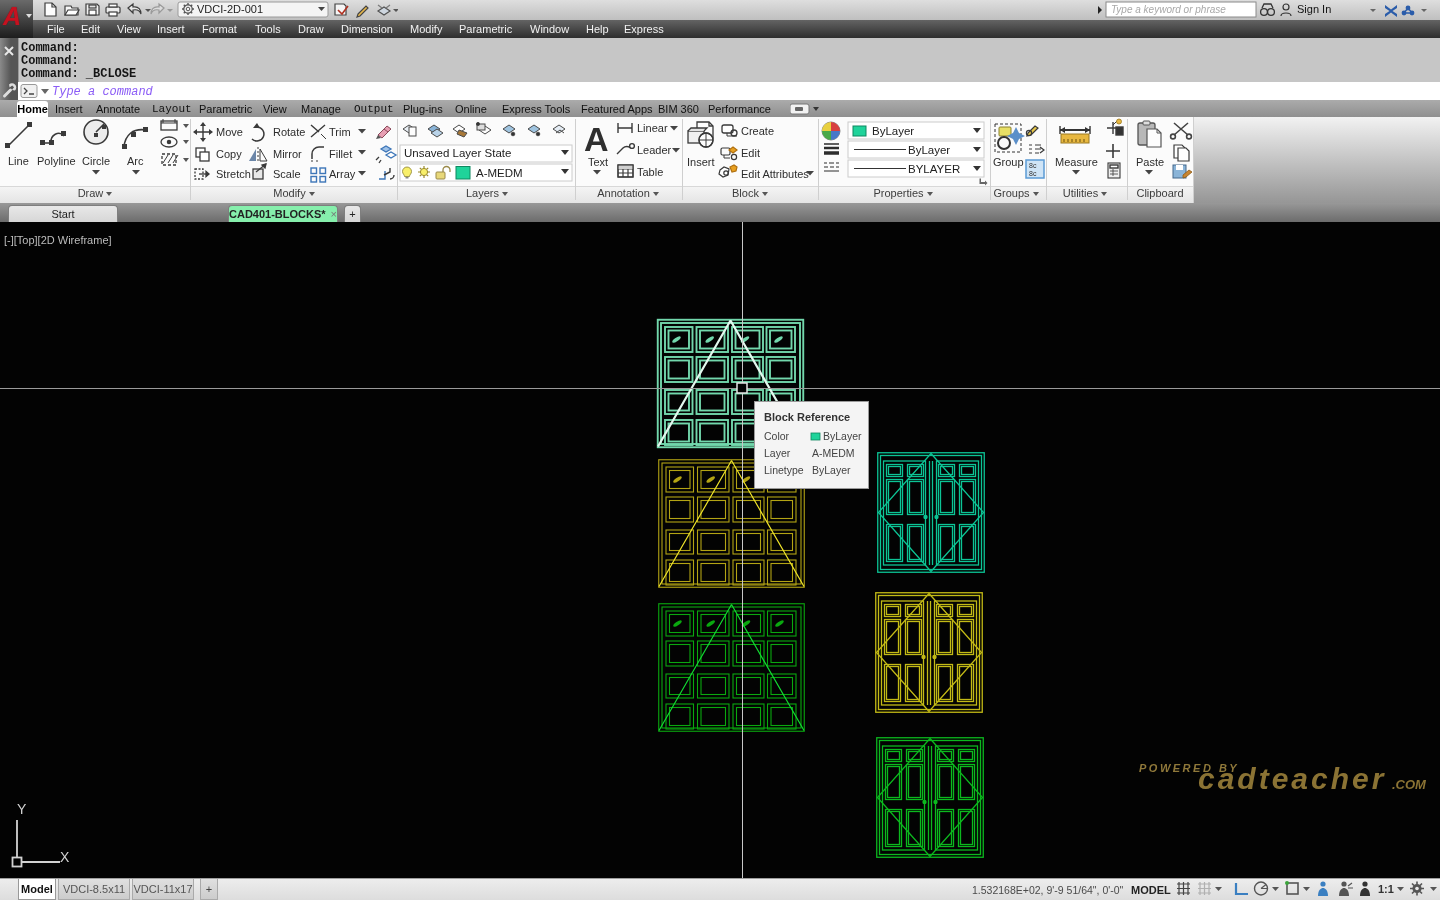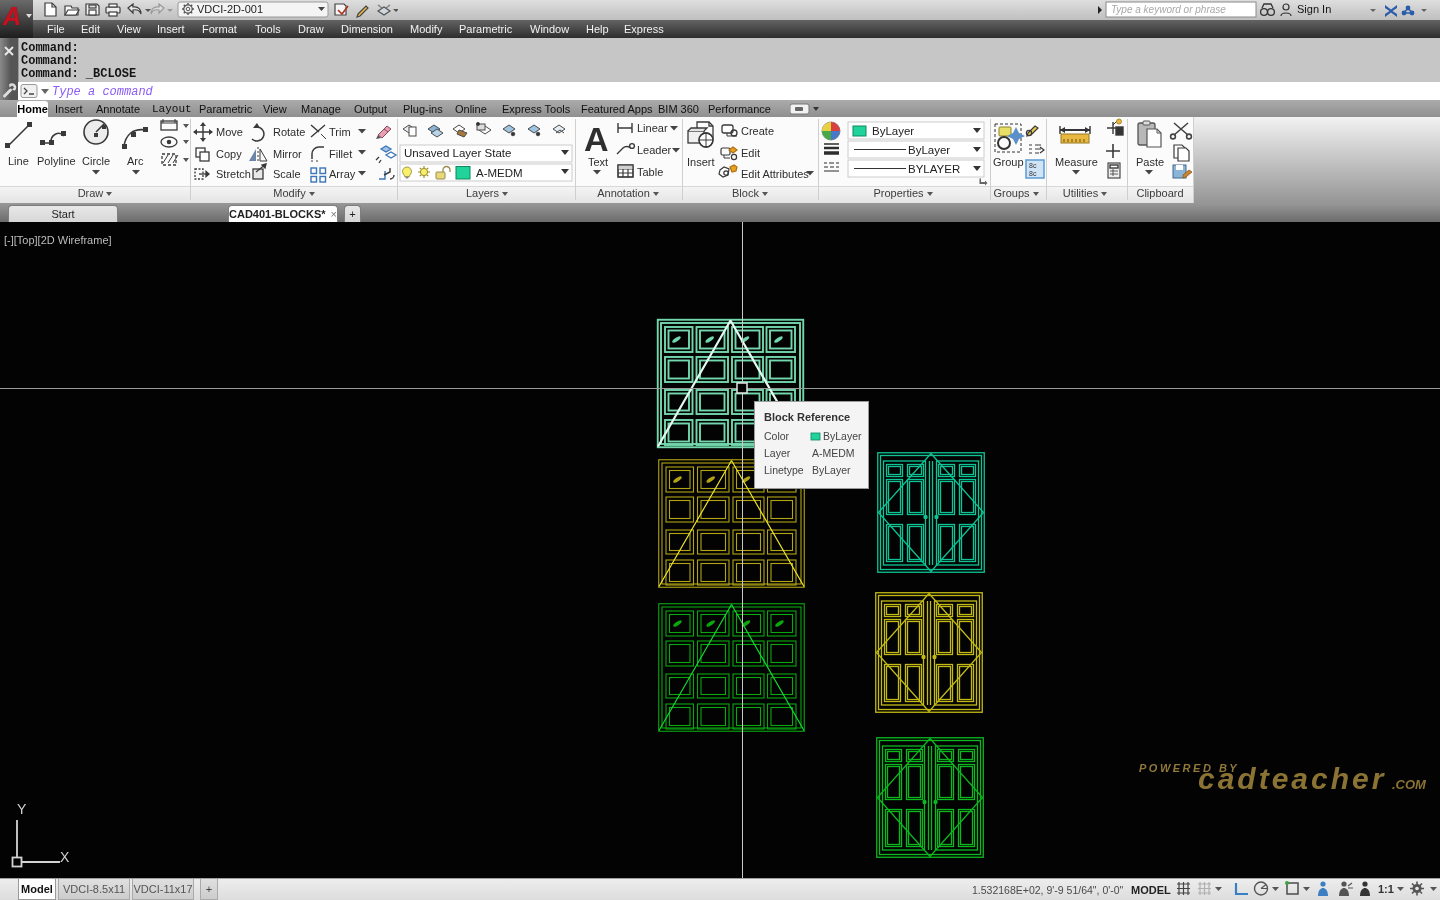--- a/index.html
+++ b/index.html
@@ -138,21 +138,21 @@
 <div class="abs" id="cmdinput"></div>
 <div class="abs" id="cmdhint">Type a command</div>
 <div class="abs" id="ribbontabs"></div>
 <div class="abs" id="hometab">Home</div>
 <div class="abs rtab" style="left:55px;">Insert</div>
 <div class="abs rtab" style="left:96px;">Annotate</div>
 <div class="abs rtab" style="left:152px;font-family:Liberation Mono, monospace;">Layout</div>
 <div class="abs rtab" style="left:199px;">Parametric</div>
 <div class="abs rtab" style="left:263px;">View</div>
 <div class="abs rtab" style="left:301px;">Manage</div>
-<div class="abs rtab" style="left:354px;">Output</div>
+<div class="abs rtab" style="left:354px;font-family:Liberation Mono, monospace;">Output</div>
 <div class="abs rtab" style="left:403px;">Plug-ins</div>
 <div class="abs rtab" style="left:455px;">Online</div>
 <div class="abs rtab" style="left:502px;">Express Tools</div>
 <div class="abs rtab" style="left:581px;">Featured Apps</div>
 <div class="abs rtab" style="left:658px;">BIM 360</div>
 <div class="abs rtab" style="left:708px;">Performance</div>
 <svg class="abs" style="left:790px;top:103px;" width="30" height="12" viewBox="0 0 30 12">
  <rect x="0" y="1" width="19" height="10" rx="2" fill="#f2f2f2" stroke="#777"></rect>
  <rect x="5" y="4" width="8" height="4" rx="1" fill="#666"></rect>
  <path d="M23,4 l3,4 3,-4 z" fill="#333"></path>
@@ -472,21 +472,21 @@
 </svg>
 
 <svg class="abs" style="left:20px;top:84px;" width="30" height="14" viewBox="0 0 30 14">
   <rect x="1" y="0.5" width="16" height="13" rx="2" fill="#f0f0f0" stroke="#999"></rect>
   <path d="M4,4 l3,3 -3,3 M9,10 h5" stroke="#444" stroke-width="1.3" fill="none"></path>
   <path d="M21,5 l4,5 4,-5 z" fill="#666"></path>
 </svg>
 <div class="abs" id="doctabs"></div>
 <div class="abs dtab" style="left:8px;width:110px;">Start</div>
 <div class="abs dtab" style="left:120px;width:106px;margin-top:44px;">Drawing2<span style="color:#777;margin-left:14px;">×</span></div>
-<div class="abs dtab" style="left:228px;width:110px;background:#ffffff;font-weight:bold;text-align:center;">CAD401-BLOCKS*<span style="color:#777;font-weight:normal;margin-left:5px;">×</span></div>
+<div class="abs dtab" style="left:228px;width:110px;background:#86efac;font-weight:bold;text-align:center;">CAD401-BLOCKS*<span style="color:#777;font-weight:normal;margin-left:5px;">×</span></div>
 <div class="abs dtab" style="left:344px;width:17px;">+</div>
 <div class="abs" id="canvas"></div>
 <svg class="abs" style="left:0;top:222px;" width="1440" height="656" viewBox="0 0 1440 656" font-family="Liberation Sans">
  <defs>
   <g id="wgrid" stroke="currentColor" fill="none">
    <rect x="0.75" y="0.75" width="145.5" height="127.5"></rect>
    <rect x="4" y="4" width="139" height="121"></rect>
    <rect x="8" y="8" width="27.5" height="25"></rect>
    <rect x="11.5" y="11.5" width="20.5" height="18"></rect>
    <rect x="39.5" y="8" width="31.5" height="25"></rect>

